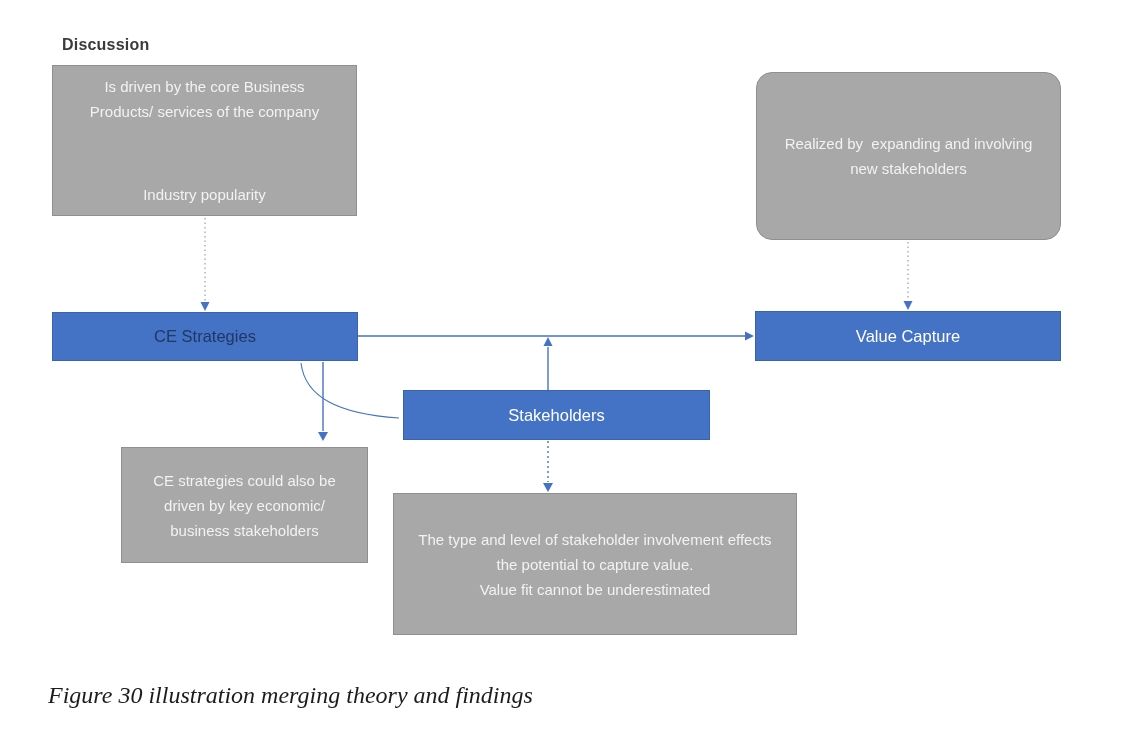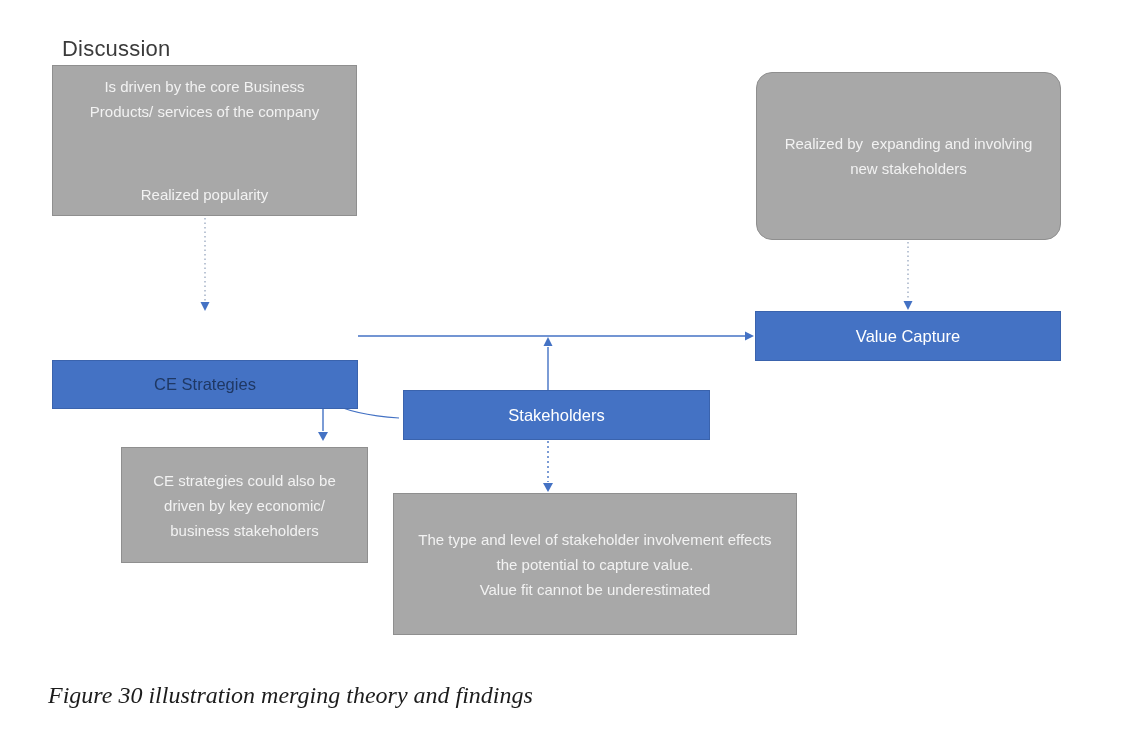--- a/index.html
+++ b/index.html
@@ -5,21 +5,21 @@
   html,body{margin:0;padding:0;background:#ffffff;}
   .canvas{
     position:relative;
     width:1128px;height:750px;
     background:#ffffff;
     font-family:"Liberation Sans", sans-serif;
     overflow:hidden;
   }
   .heading{
     position:absolute;left:62px;top:36px;
-    font-size:22px;font-weight:400;color:#3b3b3b;letter-spacing:.2px;
+    font-size:16px;font-weight:700;color:#3b3b3b;letter-spacing:.2px;
   }
   .node{
     position:absolute;
     display:flex;flex-direction:column;align-items:center;justify-content:center;
     text-align:center;box-sizing:border-box;
   }
   .gray{
     background:#a8a8a8;border:1px solid #8f8f8f;
     color:#f2f2f2;font-size:15px;line-height:25px;
   }
@@ -27,21 +27,21 @@
     background:#4472c4;border:1px solid #3a63ad;
     color:#ffffff;font-size:16.5px;
   }
   .dark-label{color:#1f3864;}
   .pad{padding:8px 26px;}
   .prewrap{white-space:pre-wrap;}
   .gap{height:25px;}
   
   #box-driver       {left:52px; top:65px; width:305px;height:151px;gap:18px;}
   #box-realized     {left:756px;top:72px; width:305px;height:168px;border-radius:16px;}
-  #box-ce           {left:52px; top:312px;width:306px;height:49px;margin-top:48px;}
+  #box-ce           {left:52px; top:312px;width:306px;height:49px;}
   #box-vc           {left:755px;top:311px;width:306px;height:50px;}
   #box-st           {left:403px;top:390px;width:307px;height:50px;}
   #box-ce-driven    {left:121px;top:447px;width:247px;height:116px;}
   #box-effect       {left:393px;top:493px;width:404px;height:142px;}
   .caption{
     position:absolute;left:48px;top:682px;
     font-family:"Liberation Serif", serif;font-style:italic;
     font-size:24px;color:#1c1c1c;
   }
   svg.connectors{position:absolute;left:0;top:0;pointer-events:none;}
@@ -84,21 +84,21 @@
       <line x1="323" y1="362" x2="323" y2="431" stroke="#4472c4" stroke-width="1.4"></line>
       <polygon points="323,441 318,432 328,432" fill="#4472c4"></polygon>
     </g>
 
     <path d="M301,363 C305,397 338,414 399,418" fill="none" stroke="#4472c4" stroke-width="1.1"></path>
   </svg>
 
   <div id="box-driver" class="node gray pad">
     <div>Is driven by the core Business Products/ services of the company</div>
     <div class="gap"></div>
-    <div>Realized popularity</div>
+    <div>Industry popularity</div>
   </div>
 
   <div id="box-realized" class="node gray pad">
     <div class="prewrap">Realized by  expanding and involving new stakeholders</div>
   </div>
 
   <div id="box-ce" class="node blue">
     <div class="dark-label">CE Strategies</div>
   </div>
 

